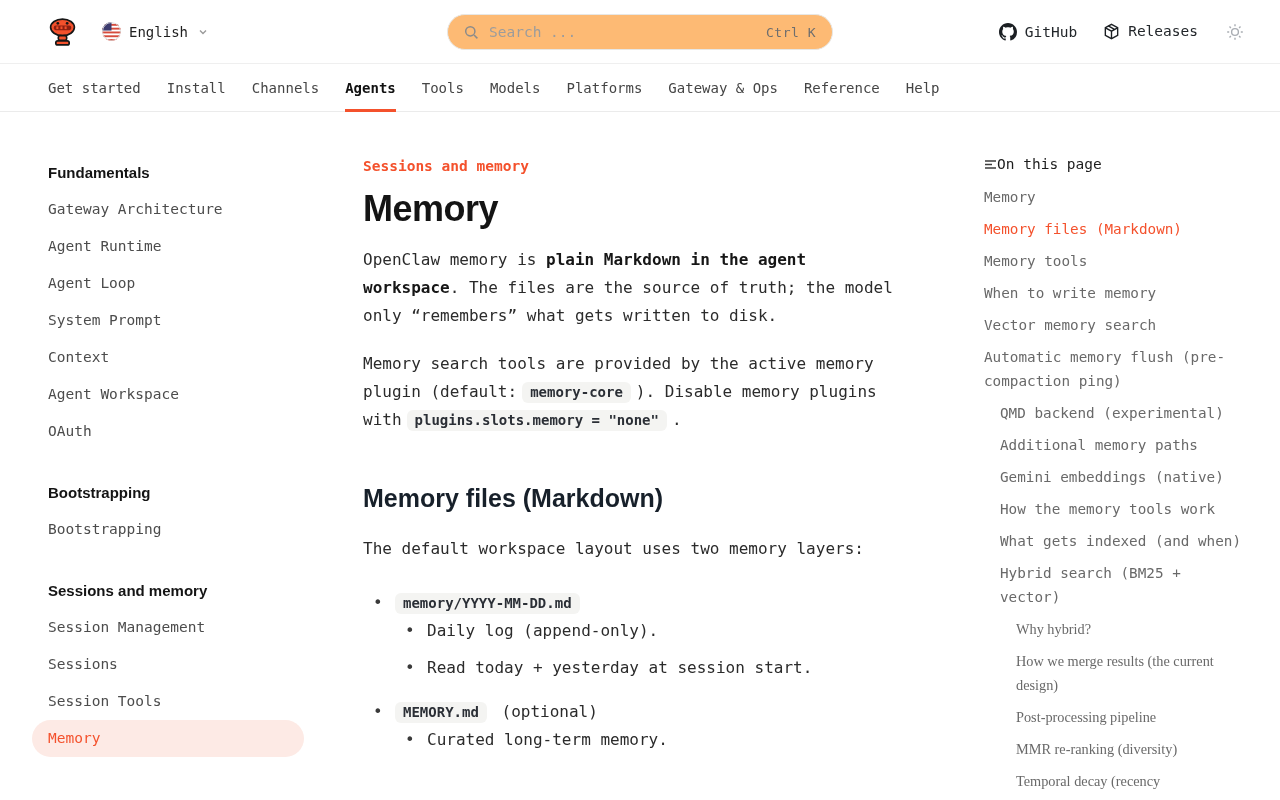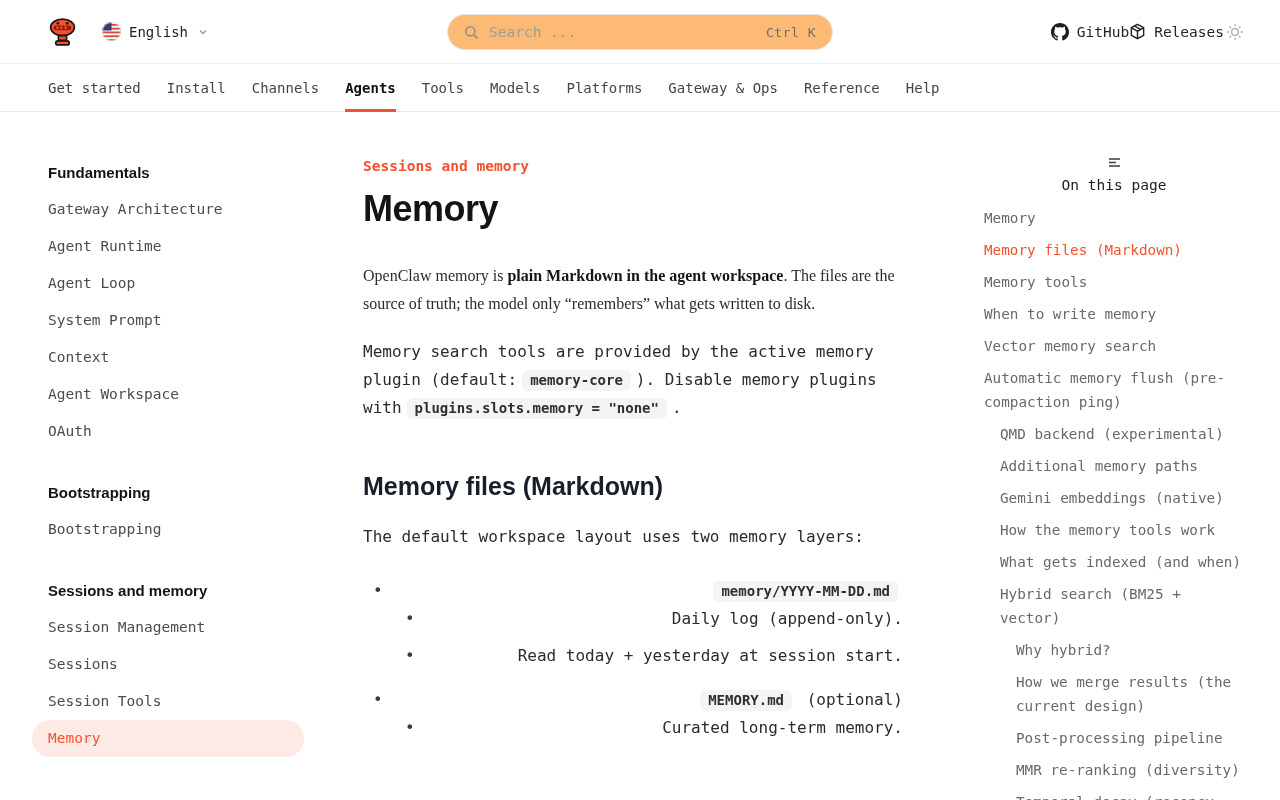--- a/index.html
+++ b/index.html
@@ -24,21 +24,21 @@
     display: flex; align-items: center; padding: 0 16px; gap: 10px; cursor: text;
   }
   .search input {
     border: none; outline: none; background: transparent; flex: 1;
     font-family: "DejaVu Sans Mono", monospace; font-size: 14.5px; color: #333;
   }
   .search input::placeholder { color: #9c9c9c; }
   .search .shortcut { font-size: 13px; color: #6e6e6e; letter-spacing: 0.5px; }
   .search-glyph { color: #8b8b8b; display: flex; }
 
-  .header-right { margin-left: auto; display: flex; align-items: center; }
+  .header-right { margin-left: auto; display: flex; align-items: flex-start; gap: 26px; }
   .hlink { display: flex; align-items: center; gap: 8px; font-size: 14.5px;
            color: #22262a; cursor: pointer; }
   .hlink svg { display: block; }
   .theme-toggle { color: #a9adb3; display: flex; cursor: pointer; margin-left: 2px; }
 
   
   .nav {
     height: 48px; display: flex; align-items: stretch; gap: 26px;
     padding: 0 48px; border-bottom: 1px solid #ebebeb;
   }
@@ -63,54 +63,54 @@
              border-radius: 20px; cursor: pointer; }
   .sb-item.active { background: #fdeae5; color: #f4512c; }
 
   
   .main { width: 540px; flex: none; margin-left: 59px; }
   .eyebrow { font-size: 14.5px; font-weight: 700; color: #f4512c; line-height: 20px; }
   h1.page-title { font-family: "Liberation Sans", sans-serif; font-weight: 700;
                   font-size: 36px; letter-spacing: -0.5px; color: #141414;
                   margin-top: 12px; }
   .main p { font-size: 16px; line-height: 28px; color: #2b2b2b; }
-  .p-lead { margin-top: 32px; font-family: Liberation Serif, serif; }
+  .p-lead { margin-top: 16px; }
   .p-next { margin-top: 20px; }
   .main b, .main .bseg { font-weight: 700; color: #161616; }
   code.chip {
     font-family: "DejaVu Sans Mono", monospace; font-size: 14px; font-weight: 700;
     color: #2b2f36; background: #f4f4f2; border-radius: 6px;
     padding: 2px 8px 3px; margin: 0 5px; white-space: nowrap;
   }
   h2.section-title { font-family: "Liberation Sans", sans-serif; font-weight: 700;
                      font-size: 25px; color: #17202a; margin-top: 50px; }
   .p-after-h2 { margin-top: 22px; }
 
   ul.mem-list { list-style: none; margin-top: 26px; }
   ul.mem-list > li { position: relative; padding-left: 32px; margin-bottom: 16px;
-                     font-size: 16px; line-height: 28px; color: #2b2b2b; text-align: right; }
+                     font-size: 16px; line-height: 28px; color: #2b2b2b; }
   ul.mem-list > li::before { content: "•"; position: absolute; left: 10px; top: 0;
                              color: #3a3a3a; }
   ul.mem-list > li > code.chip { margin-left: 0; }
   ul.sub-list { list-style: none; }
   ul.sub-list > li { position: relative; padding-left: 32px; margin-bottom: 9px;
                      font-size: 16px; line-height: 28px; color: #2b2b2b; }
   ul.sub-list > li::before { content: "•"; position: absolute; left: 10px; top: 0;
                              color: #3a3a3a; }
 
   
   .toc { width: 260px; flex: none; margin-left: 81px; }
-  .toc-header { display: flex; align-items: center; gap: 8px; font-size: 14.5px;
-                color: #1d1d1d; margin-bottom: 13px; flex-direction: column; }
+  .toc-header { display: flex; align-items: center; gap: 0; font-size: 14.5px;
+                color: #1d1d1d; margin-bottom: 13px; }
   .toc-icon { color: #3d3d3d; display: flex; }
   .toc-list { list-style: none; }
   .toc-item { font-size: 14.3px; color: #696969; line-height: 24px;
               margin-bottom: 8px; cursor: pointer; }
   .toc-item.lvl1 { padding-left: 16px; }
-  .toc-item.lvl2 { padding-left: 32px; }
+  .toc-item.lvl2 { padding-left: 32px; font-family: Liberation Serif, serif; }
   .toc-item.active { color: #f4512c; }
 </style>
 </head>
 <body>
 
 <div class="header">
   <svg class="logo" viewBox="0 0 28 28">
     <g>
       <ellipse cx="14" cy="9.5" rx="11.5" ry="8" fill="#f4512c" stroke="#161616" stroke-width="1.6"></ellipse>
       <rect x="5.5" y="7.8" width="17" height="4.4" rx="2" fill="#8e1f10"></rect>

